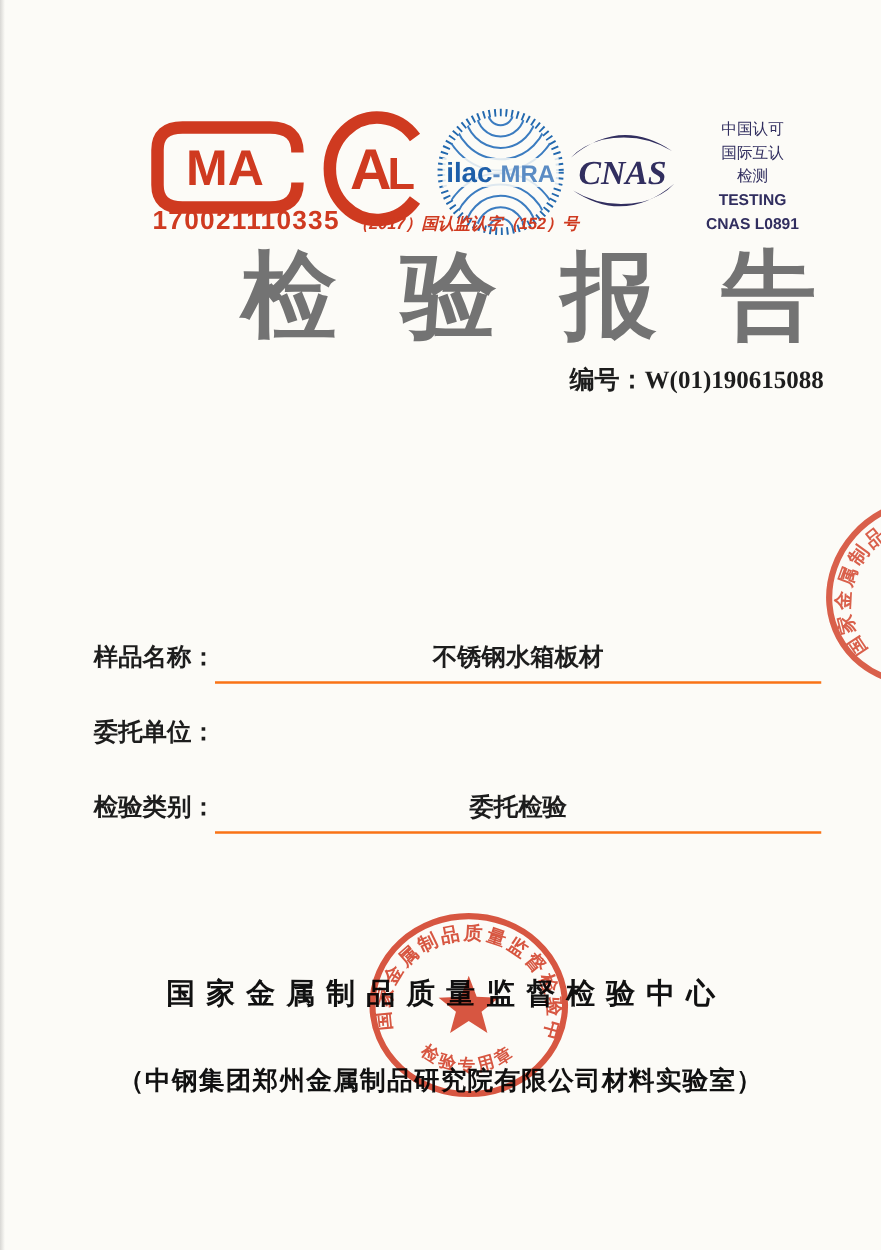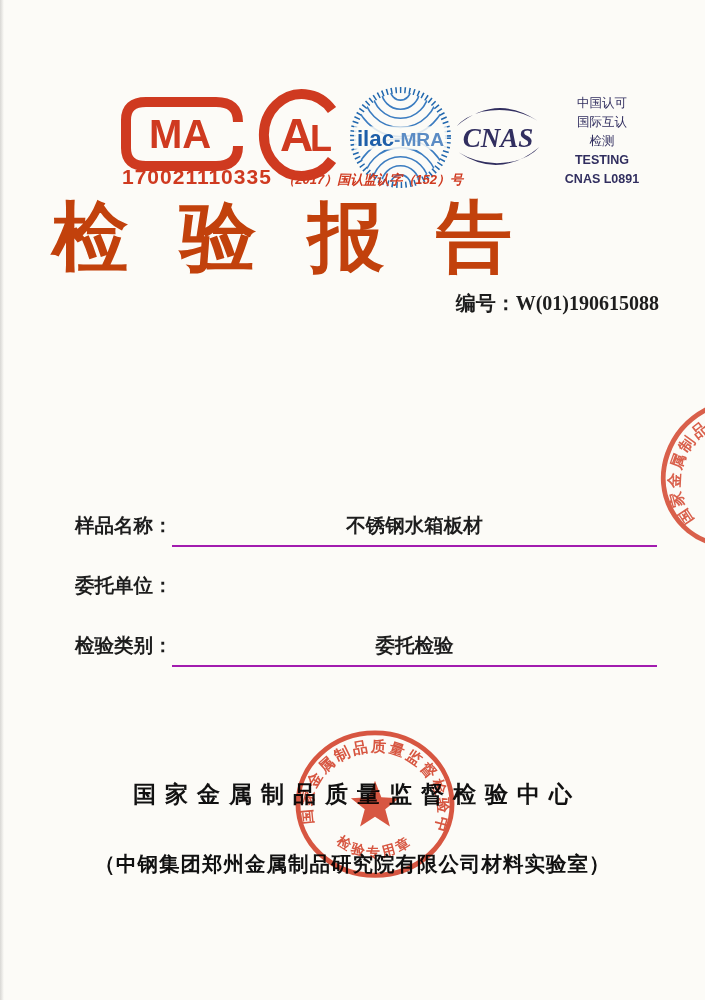--- a/index.html
+++ b/index.html
@@ -29,39 +29,39 @@
   }
   .cnas-text .b{font-weight:bold;}
   .reg-line{
     position:absolute;left:122px;top:165px;white-space:nowrap;
     color:#cf3a20;font-family:"Liberation Sans","DejaVu Sans",sans-serif;
   }
   .reg-line .num{font-size:21px;font-weight:bold;letter-spacing:1px;}
   .reg-line .suffix{font-size:13px;font-weight:bold;margin-left:6px;font-style:italic;}
   
   .title{
-    position:absolute;left:0;right:0;top:196px;text-align:left;
-    font-size:76px;font-weight:900;line-height:1.1;color:#c2410c;
+    position:absolute;left:0;right:0;top:196px;text-align:right;
+    font-size:76px;font-weight:900;line-height:1.1;color:#737373;
   }
   .title span{letter-spacing:52px;padding-left:52px;}
   .report-no{
     position:absolute;top:290px;right:46px;
     font-size:20px;font-weight:bold;white-space:nowrap;
   }
   
   .fields{position:absolute;left:75px;right:48px;top:510px;}
   .field-row{position:relative;height:60px;}
   .field-label{
     position:absolute;left:0;top:2px;
     font-size:19.5px;font-weight:bold;white-space:nowrap;
   }
   .field-value{
     position:absolute;left:97px;right:0;top:2px;
     text-align:center;font-size:19.5px;font-weight:bold;
-    border-bottom:2px solid #a21caf;padding-bottom:6px;
+    border-bottom:2px solid #f97316;padding-bottom:6px;
   }
   
   .org-name{
     position:absolute;left:0;right:0;top:779px;text-align:center;
     font-size:23px;font-weight:900;color:#111;
   }
   .org-name span{letter-spacing:9px;padding-left:9px;}
   .org-sub{
     position:absolute;left:0;right:0;top:850px;text-align:center;
     font-size:20.5px;font-weight:900;color:#111;letter-spacing:1px;

